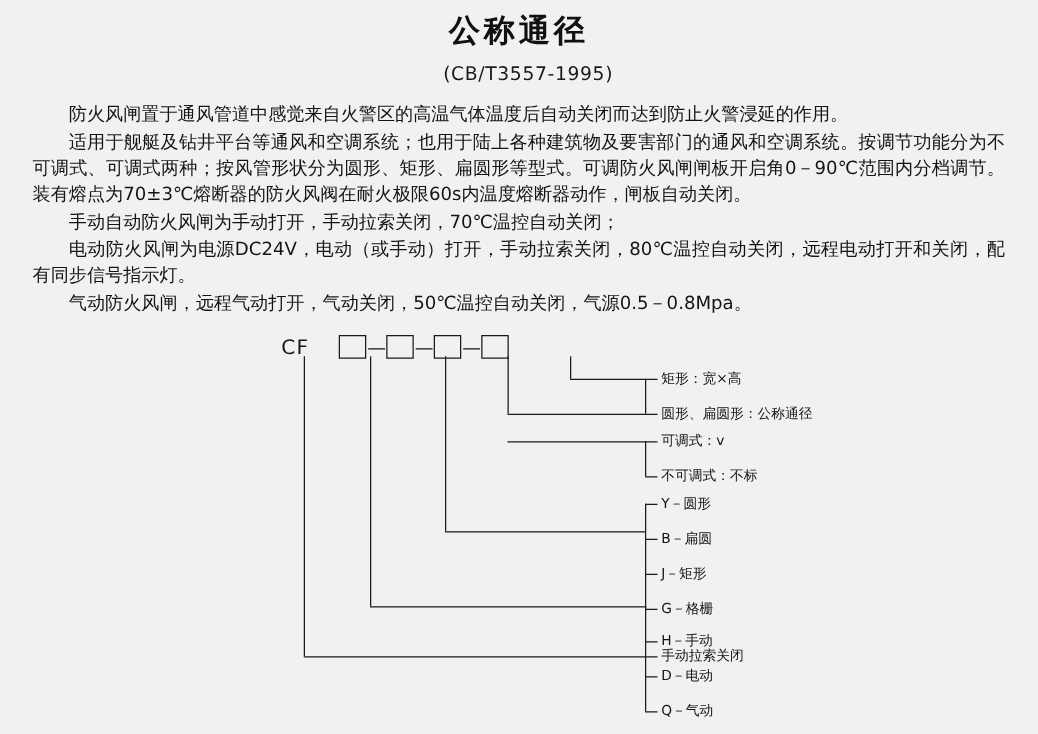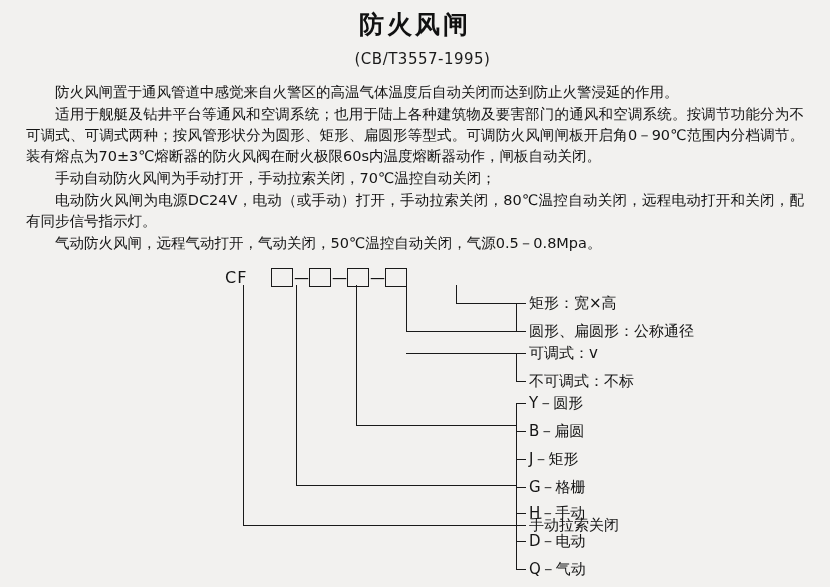--- a/index.html
+++ b/index.html
@@ -81,37 +81,37 @@
     width: 16px;
     text-align: center;
     font-size: 15px;
   }
   .hline {
     position: absolute;
     border-top: 1.3px solid #1a1a1a;
   }
   .lbl {
     position: absolute;
-    font-size: 15px;
+    font-size: 11px;
     white-space: nowrap;
     color: #141414;
     line-height: 14px;
     text-align: center;
   }
   .vstub {
     position: absolute;
     border-left: 1.3px solid #1a1a1a;
   }
 </style>
 </head>
 <body>
 
 <div class="page">
 
-  <div class="title">防火风闸</div>
+  <div class="title">公称通径</div>
   <div class="subtitle">(CB/T3557-1995)</div>
 
   <div class="body-text">
     <p class="para">防火风闸置于通风管道中感觉来自火警区的高温气体温度后自动关闭而达到防止火警浸延的作用。</p>
     <p class="para">适用于舰艇及钻井平台等通风和空调系统；也用于陆上各种建筑物及要害部门的通风和空调系统。按调节功能分为不可调式、可调式两种；按风管形状分为圆形、矩形、扁圆形等型式。可调防火风闸闸板开启角0－90℃范围内分档调节。装有熔点为70±3℃熔断器的防火风阀在耐火极限60s内温度熔断器动作，闸板自动关闭。</p>
     <p class="para">手动自动防火风闸为手动打开，手动拉索关闭，70℃温控自动关闭；</p>
     <p class="para">电动防火风闸为电源DC24V，电动（或手动）打开，手动拉索关闭，80℃温控自动关闭，远程电动打开和关闭，配有同步信号指示灯。</p>
     <p class="para">气动防火风闸，远程气动打开，气动关闭，50℃温控自动关闭，气源0.5－0.8Mpa。</p>
   </div>
 

